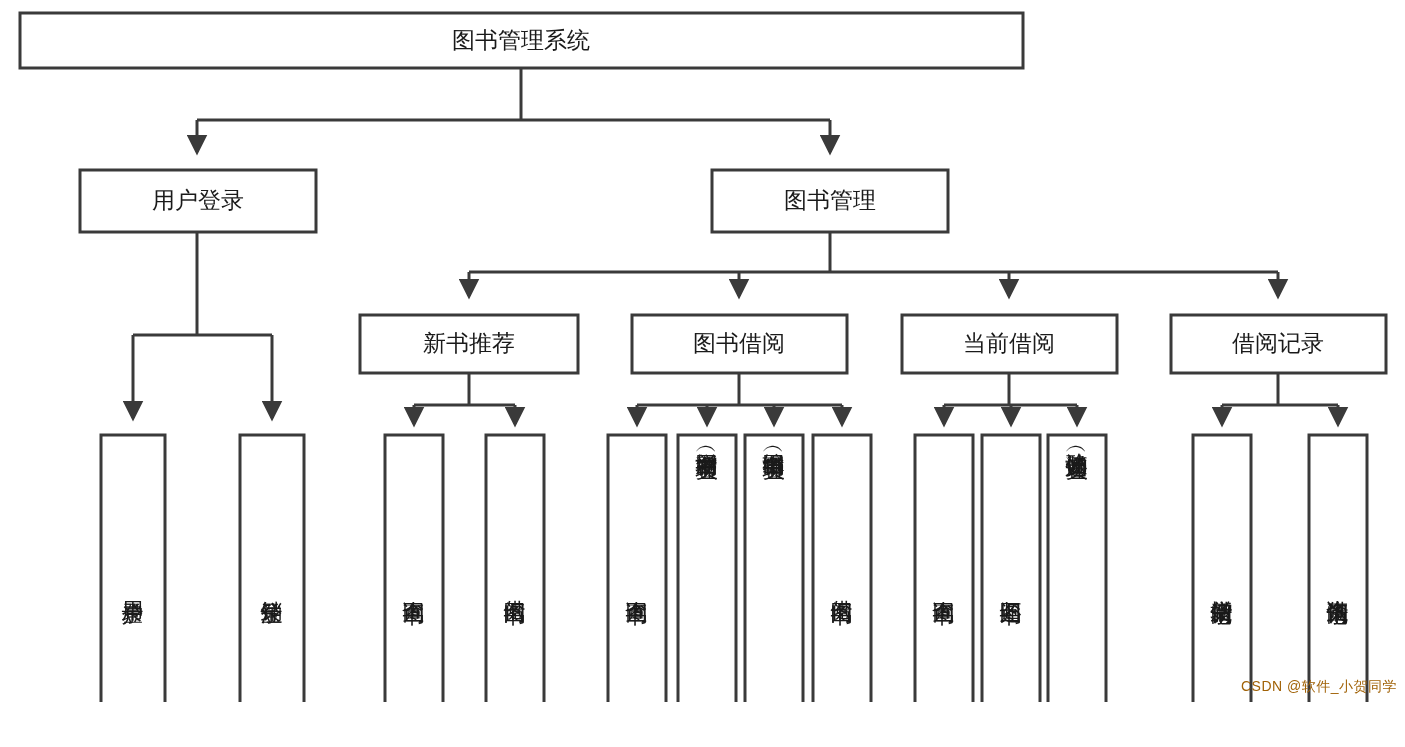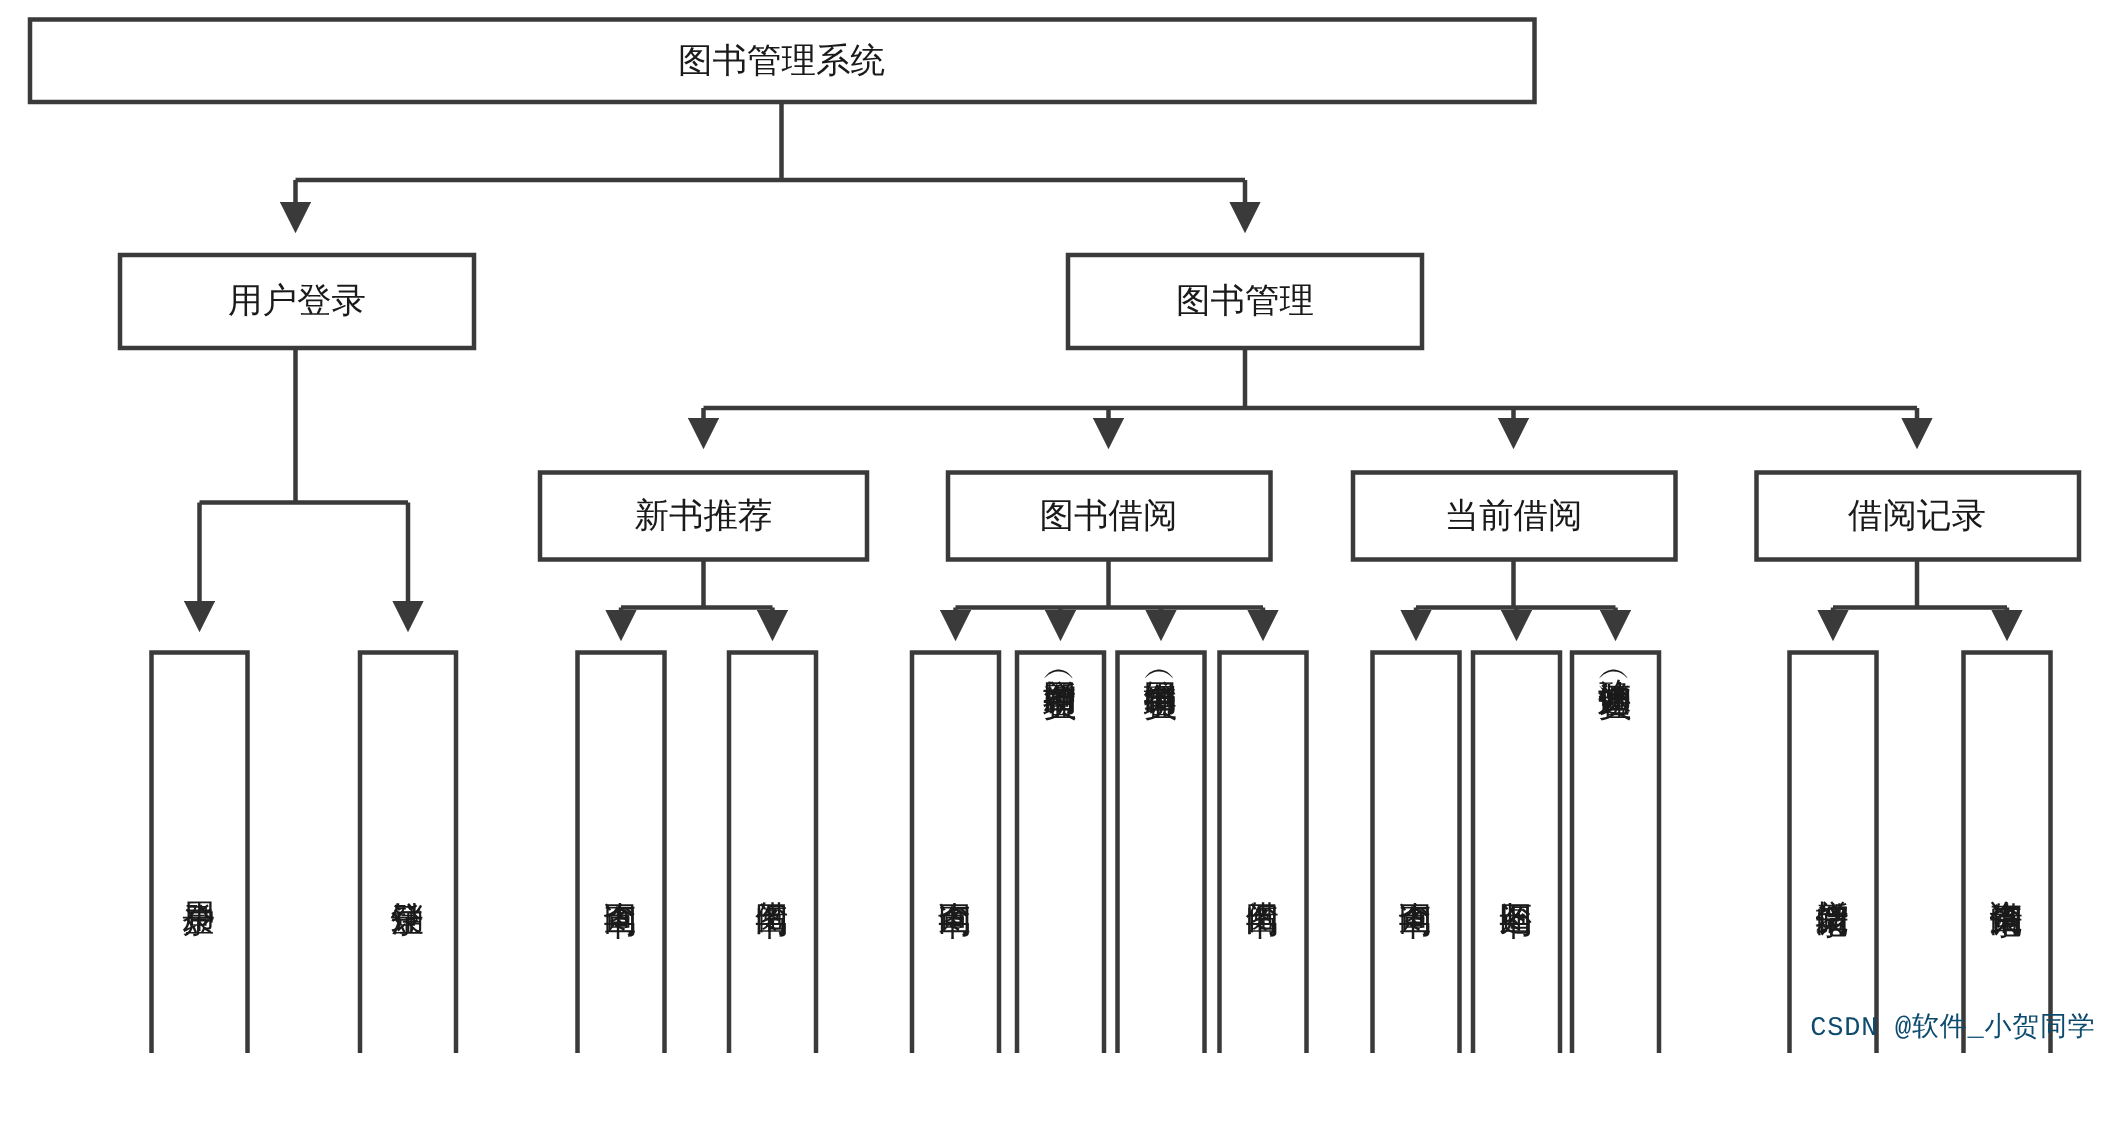--- a/index.html
+++ b/index.html
@@ -68,23 +68,23 @@
     line-height: 1.05;
     color: #1a1a1a;
     letter-spacing: 1px;
     white-space: nowrap;
     text-align: center;
   }
   #watermark {
     position: absolute;
     right: 8px;
     bottom: 6px;
-    font-family: Liberation Mono, monospace;
-    font-size: 18px;
-    color: #0c4a6e;
+    font-family: Liberation Sans, sans-serif;
+    font-size: 14px;
+    color: #a16207;
     letter-spacing: 0.5px;
     user-select: none;
   }
 </style>
 </head>
 <body>
 
 <div id="diagram-root">
 
   <svg id="diagram-svg" viewBox="0 0 1405 747">

